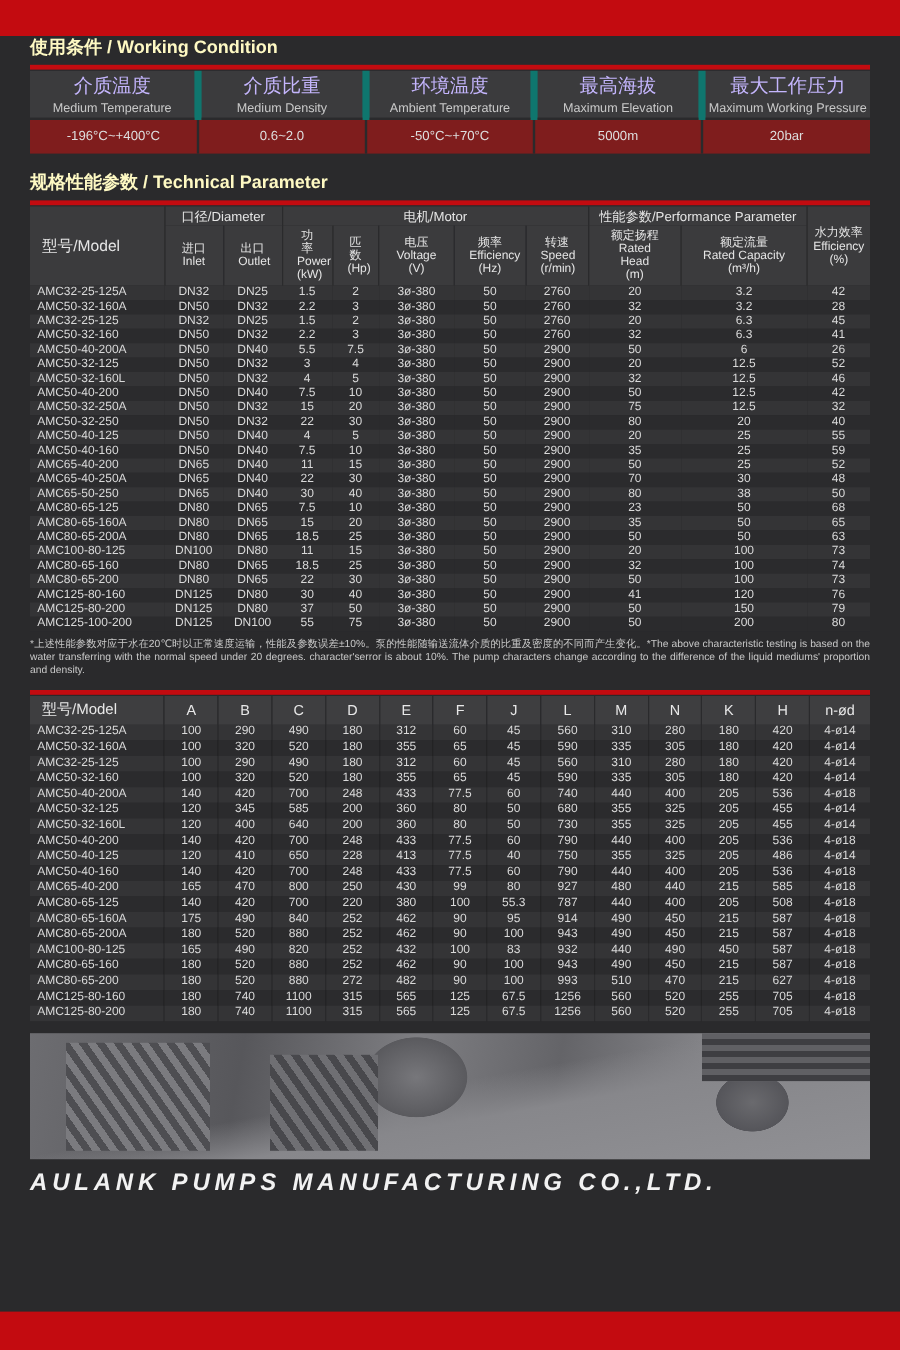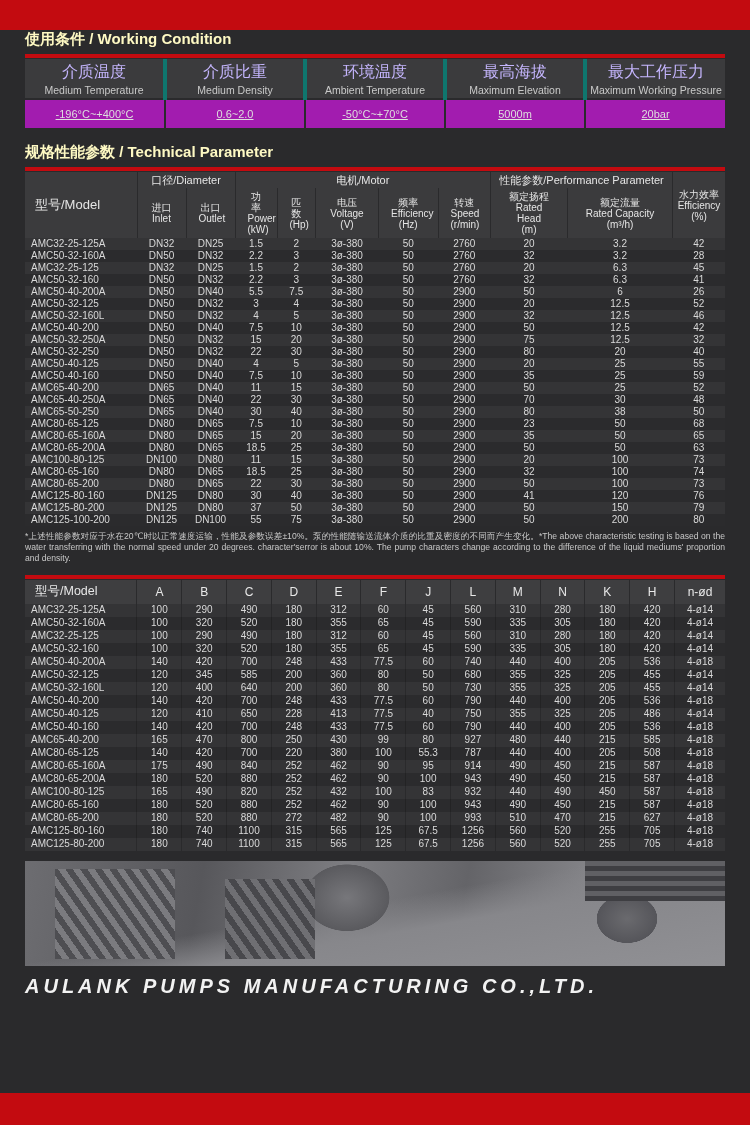--- a/index.html
+++ b/index.html
@@ -9,25 +9,25 @@
   .band { width:100%; background:#c30b10; }
   .band-top { height:30px; }
   .band-bottom { position:absolute; left:0; bottom:0; height:32px; }
   .content { padding:0 25px; }
   h1.page-title { color:#ffffff; font-size:42px; font-weight:bold; letter-spacing:2px; margin:26px 0 30px 0; line-height:1.1; }
   .section-title { color:#fef9c3; font-size:15px; font-weight:bold; margin-bottom:5px; }
   .red-rule { height:4px; background:#c30b10; margin-bottom:1px; }
   table { width:100%; border-collapse:collapse; table-layout:fixed; }
 
   
-  .wc-table th { background:#3b3b3d; color:#e2e2e2; font-weight:normal; font-size:11px; height:40px; border-left:4px solid #0f766e; vertical-align:middle; }
+  .wc-table th { background:#3b3b3d; color:#e2e2e2; font-weight:normal; font-size:11px; height:40px; border-left:6px solid #0f766e; vertical-align:middle; }
   .wc-table th:first-child { border-left:none; }
   .wc-table .zh { font-size:16px; color:#c4b5fd; }
   .wc-table .en { font-size:10.5px; color:#c9c9c9; margin-top:1px; }
-  .wc-table td { background:#a21caf; color:#dedede; font-size:11px; text-align:center; height:29px; border-left:2px solid #2a2a2c; border-top:2px solid #2a2a2c;text-decoration:underline; }
+  .wc-table td { background:#7f1d1d; color:#dedede; font-size:11px; text-align:center; height:29px; border-left:2px solid #2a2a2c; border-top:2px solid #2a2a2c; }
   .wc-table td:first-child { border-left:none; }
 
   .sec { margin-top:15px; }
 
   
   .tech-table th { background:#3b3b3d; color:#e5e5e5; font-weight:normal; border-left:1px solid #2a2a2c; vertical-align:middle; }
   .tech-table .group-row th { font-size:11px; height:16px; }
   .tech-table .sub-row th { font-size:10px; line-height:11px; padding:3px 12px; white-space:pre-line; }
   .tech-table th.model-h { font-size:13px; text-align:left; padding-left:10px; border-left:none; }
   .tech-table td { color:#d9d9d9; font-size:10px; line-height:1; padding:1px 0; text-align:center; height:12px; }

